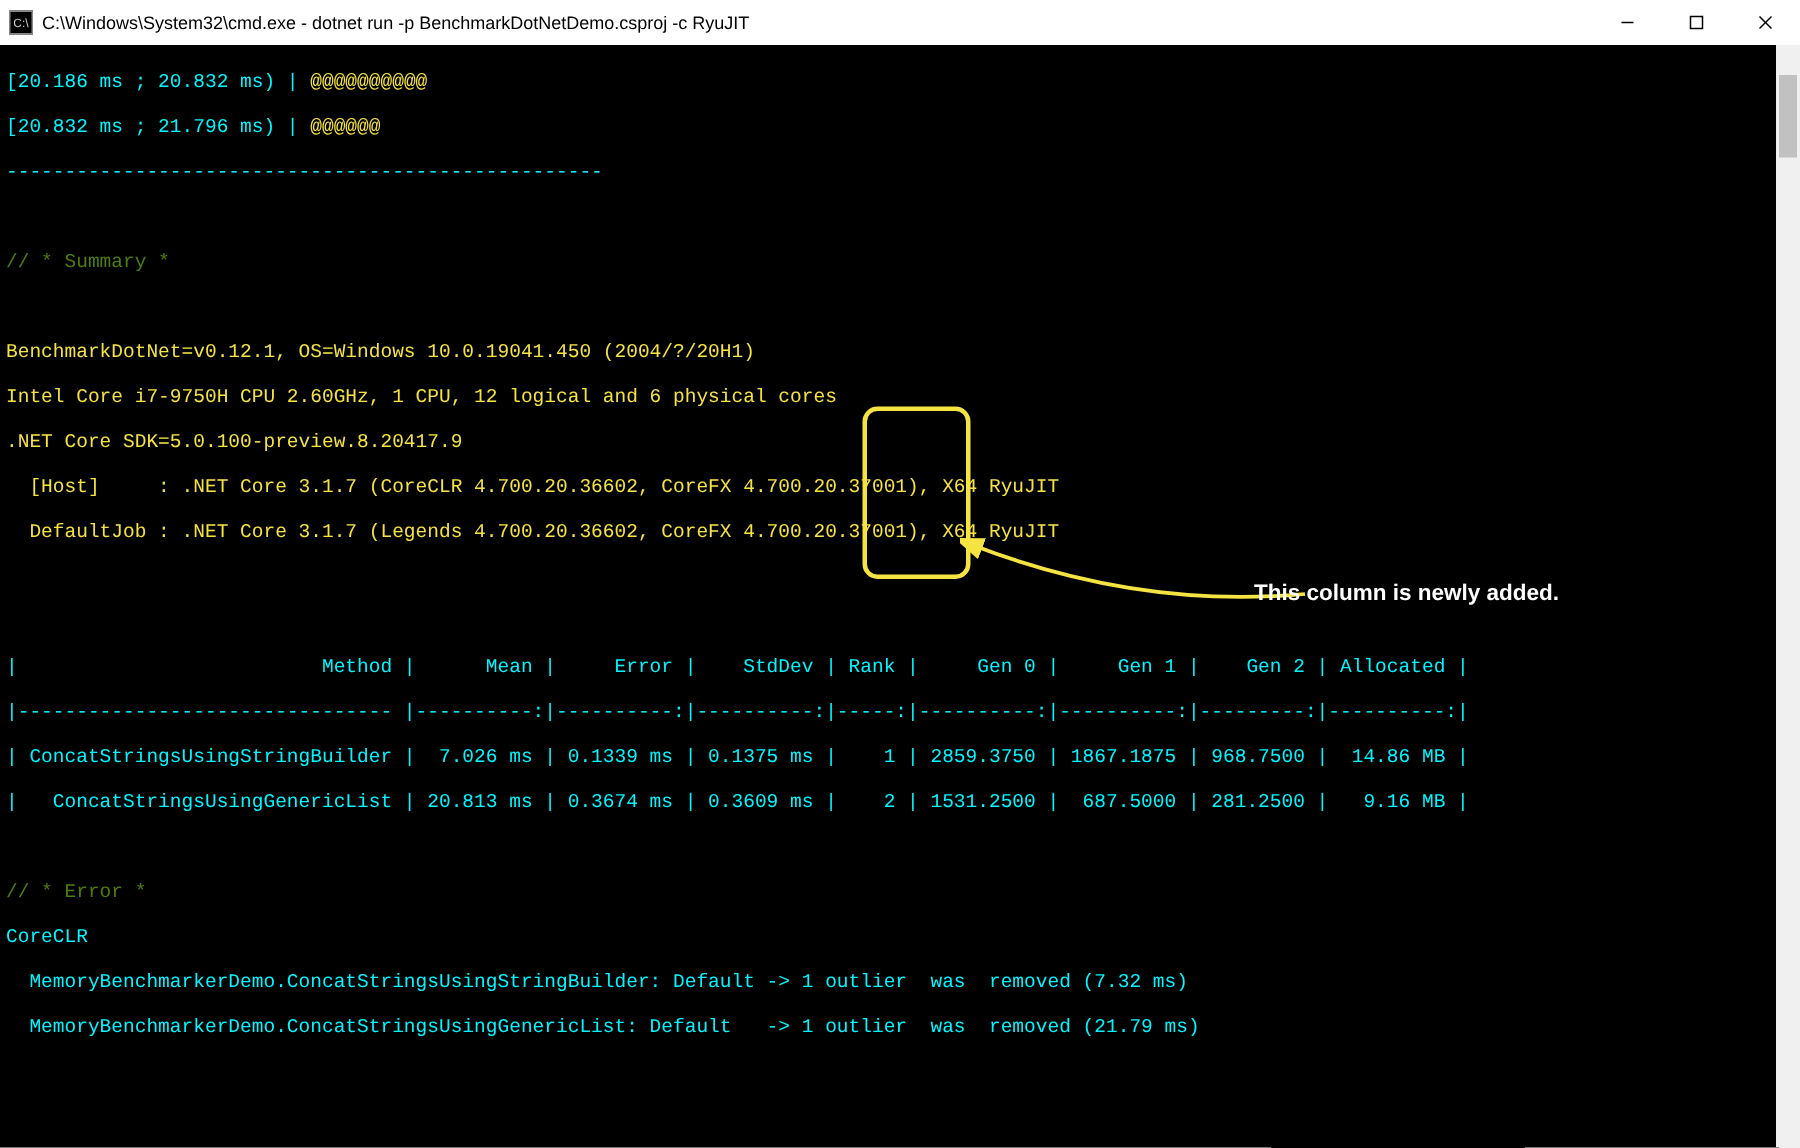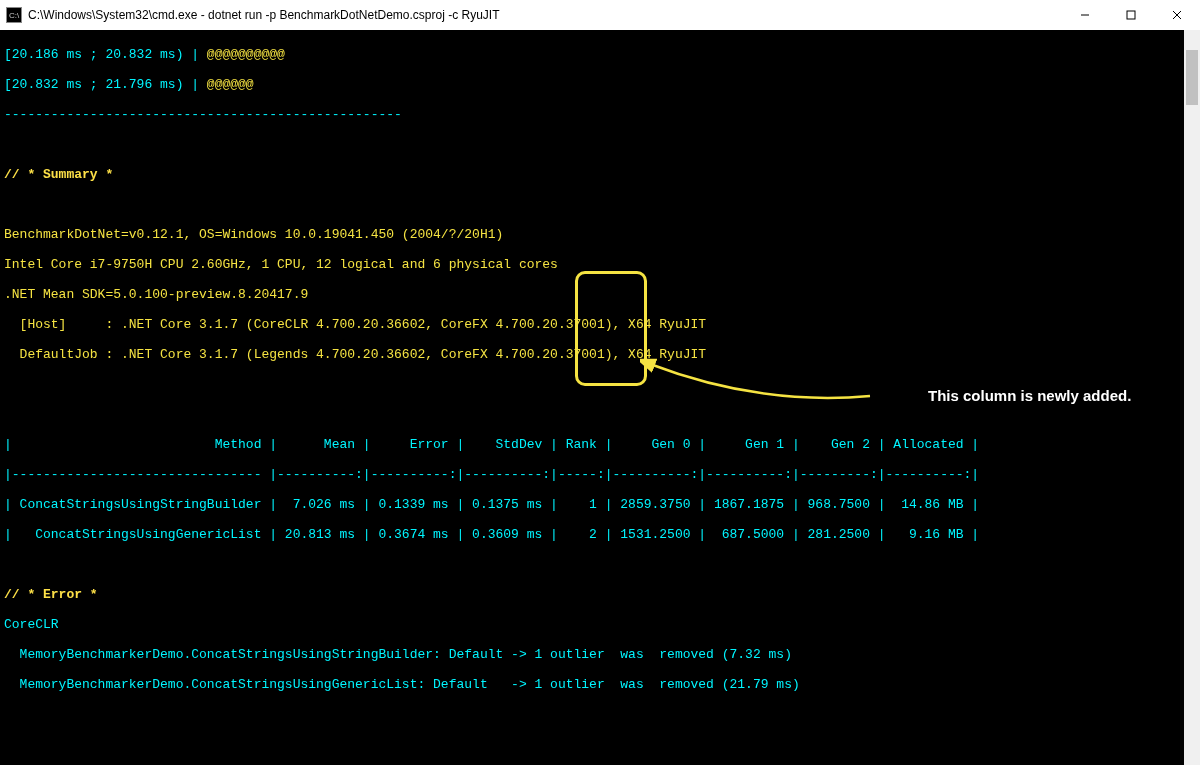--- a/index.html
+++ b/index.html
@@ -59,21 +59,21 @@
     flex: 1;
     background: #000;
     color: #0ff;
     padding: 2px 0 2px 4px;
     line-height: 15px;
     white-space: pre;
     overflow: hidden;
     position: relative;
   }
   .cyan   { color: #00f5ff; }
-  .magenta{ color: #fde047; font-weight: bold; }
+  .magenta{ color: #4d7c0f; }
   .yellow { color: #f5e342; }
   .ln { display:block; }
   .scrollbar {
     position:absolute; right:0; top:0; width:16px; height:100%;
     background:#f0f0f0;
   }
   .scrollbar-thumb {
     position:absolute; right:2px; top:20px; width:12px; height:55px;
     background:#c1c1c1; border-radius:0;
   }
@@ -128,21 +128,21 @@
 
   <div class="terminal">
 <span class="ln"><span class="cyan">[20.186 ms ; 20.832 ms) | </span><span class="yellow">@@@@@@@@@@</span></span>
 <span class="ln"><span class="cyan">[20.832 ms ; 21.796 ms) | </span><span class="yellow">@@@@@@</span></span>
 <span class="ln cyan">---------------------------------------------------</span>
 <span class="ln"> </span>
 <span class="ln magenta">// * Summary *</span>
 <span class="ln"> </span>
 <span class="ln yellow">BenchmarkDotNet=v0.12.1, OS=Windows 10.0.19041.450 (2004/?/20H1)</span>
 <span class="ln yellow">Intel Core i7-9750H CPU 2.60GHz, 1 CPU, 12 logical and 6 physical cores</span>
-<span class="ln yellow">.NET Mean SDK=5.0.100-preview.8.20417.9</span>
+<span class="ln yellow">.NET Core SDK=5.0.100-preview.8.20417.9</span>
 <span class="ln yellow">  [Host]     : .NET Core 3.1.7 (CoreCLR 4.700.20.36602, CoreFX 4.700.20.37001), X64 RyuJIT</span>
 <span class="ln yellow">  DefaultJob : .NET Core 3.1.7 (Legends 4.700.20.36602, CoreFX 4.700.20.37001), X64 RyuJIT</span>
 <span class="ln"> </span>
 <span class="ln"> </span>
 <span class="ln cyan">|                          Method |      Mean |     Error |    StdDev | Rank |     Gen 0 |     Gen 1 |    Gen 2 | Allocated |</span>
 <span class="ln cyan">|-------------------------------- |----------:|----------:|----------:|-----:|----------:|----------:|---------:|----------:|</span>
 <span class="ln cyan">| ConcatStringsUsingStringBuilder |  7.026 ms | 0.1339 ms | 0.1375 ms |    1 | 2859.3750 | 1867.1875 | 968.7500 |  14.86 MB |</span>
 <span class="ln cyan">|   ConcatStringsUsingGenericList | 20.813 ms | 0.3674 ms | 0.3609 ms |    2 | 1531.2500 |  687.5000 | 281.2500 |   9.16 MB |</span>
 <span class="ln"> </span>
 <span class="ln magenta">// * Error *</span>
@@ -177,15 +177,15 @@
     
     <div class="annotation-box" style="left:575px; top:241px; width:72px; height:115px;"></div>
     <svg class="annotation-arrow" style="left:640px; top:326px;" width="240" height="50">
       <defs>
         <marker id="ah" markerWidth="10" markerHeight="10" refX="2" refY="3" orient="auto">
           <path d="M0,0 L0,6 L8,3 z" fill="#f5e342"></path>
         </marker>
       </defs>
       <path d="M230,40 Q120,50 10,8" stroke="#f5e342" stroke-width="2.5" fill="none" marker-end="url(#ah)"></path>
     </svg>
-    <div class="annotation-text" style="left:928px; top:358px;">This column is newly added.</div>
+    <div class="annotation-text" style="left:836px; top:358px;">This column is newly added.</div>
   </div>
 </div>
 
 </body></html>

